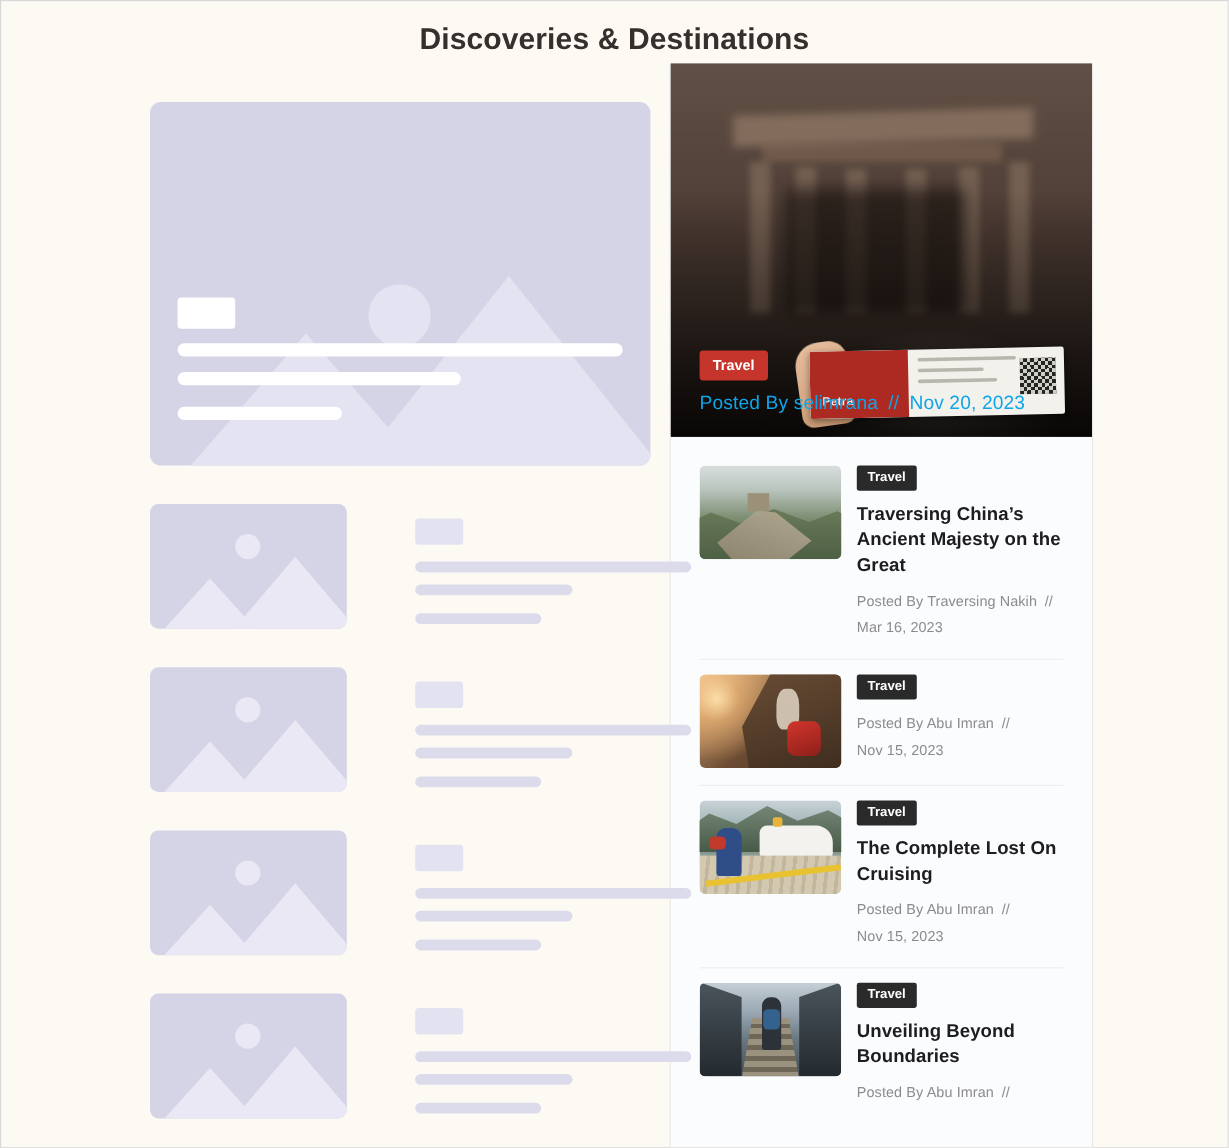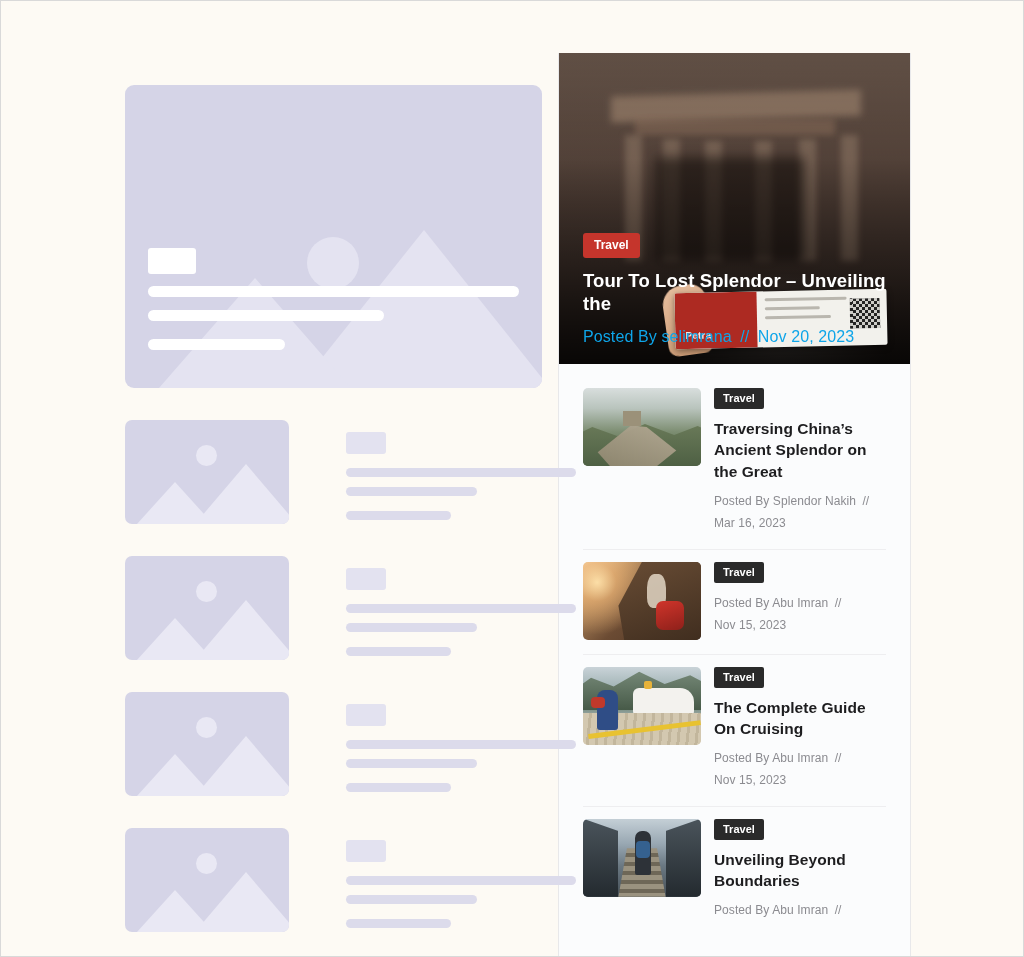--- a/index.html
+++ b/index.html
@@ -490,20 +490,21 @@
     letter-spacing: 0.08px;
   }
   .post .p-meta .sep { margin-left: 3px; }
   .post .p-date { display: block; }
 </style>
 </head>
 <body>
 
 <div class="canvas">
 
+  <div class="page-title">Discoveries &amp; Destinations</div>
 
   <div class="layout">
 
     <div class="left-col">
 
       <div class="sk-hero">
         <div class="ph-sun"></div>
         <div class="ph-mt-b"></div>
         <div class="ph-mt-a"></div>
         <div class="sk-badge"></div>
@@ -593,45 +594,44 @@
           <div class="body">
             <i class="w1"></i>
             <i class="w2"></i>
             <i class="w3"></i>
             <div class="qr"></div>
           </div>
         </div>
 
         <div class="overlay">
           <span class="badge-red">Travel</span>
-          <div class="f-title">Tour To Lost Splendor – Unveiling the</div>
           <div class="f-meta">
             <span>Posted By</span>
             <span>selimrana</span>
             <span class="sep">//</span>
             <span>Nov 20, 2023</span>
           </div>
         </div>
       </div>
 
       <div class="post-list">
 
         <div class="post">
           <div class="thumb th-wall">
             <div class="scene"></div>
             <div class="ridge"></div>
             <div class="path"></div>
             <div class="tower"></div>
           </div>
           <div class="meta-col">
             <span class="badge-dark">Travel</span>
-            <div class="p-title">Traversing China’s Ancient Splendor on the Great</div>
+            <div class="p-title">Traversing China’s Ancient Majesty on the Great</div>
             <div class="p-meta">
               <span>Posted By</span>
-              <span>Splendor Nakih</span>
+              <span>Traversing Nakih</span>
               <span class="sep">//</span>
               <span class="p-date">Mar 16, 2023</span>
             </div>
           </div>
         </div>
 
         <div class="post">
           <div class="thumb th-hike">
             <div class="scene"></div>
             <div class="rock"></div>
@@ -653,21 +653,21 @@
           <div class="thumb th-cruise">
             <div class="scene"></div>
             <div class="mount"></div>
             <div class="ship"></div>
             <div class="dock"></div>
             <div class="yellow"></div>
             <div class="people"></div>
           </div>
           <div class="meta-col">
             <span class="badge-dark">Travel</span>
-            <div class="p-title">The Complete Guide On Cruising</div>
+            <div class="p-title">The Complete Lost On Cruising</div>
             <div class="p-meta">
               <span>Posted By</span>
               <span>Abu Imran</span>
               <span class="sep">//</span>
               <span class="p-date">Nov 15, 2023</span>
             </div>
           </div>
         </div>
 
         <div class="post">

